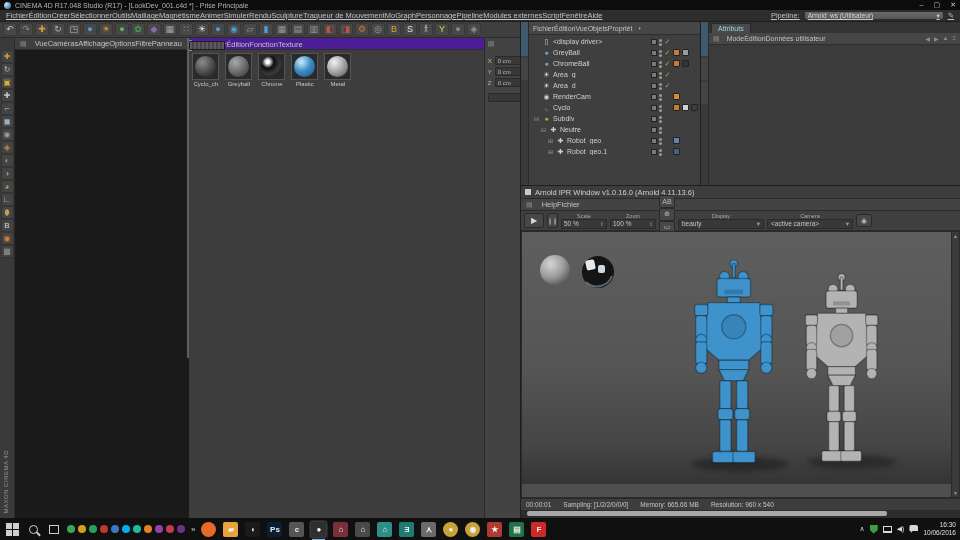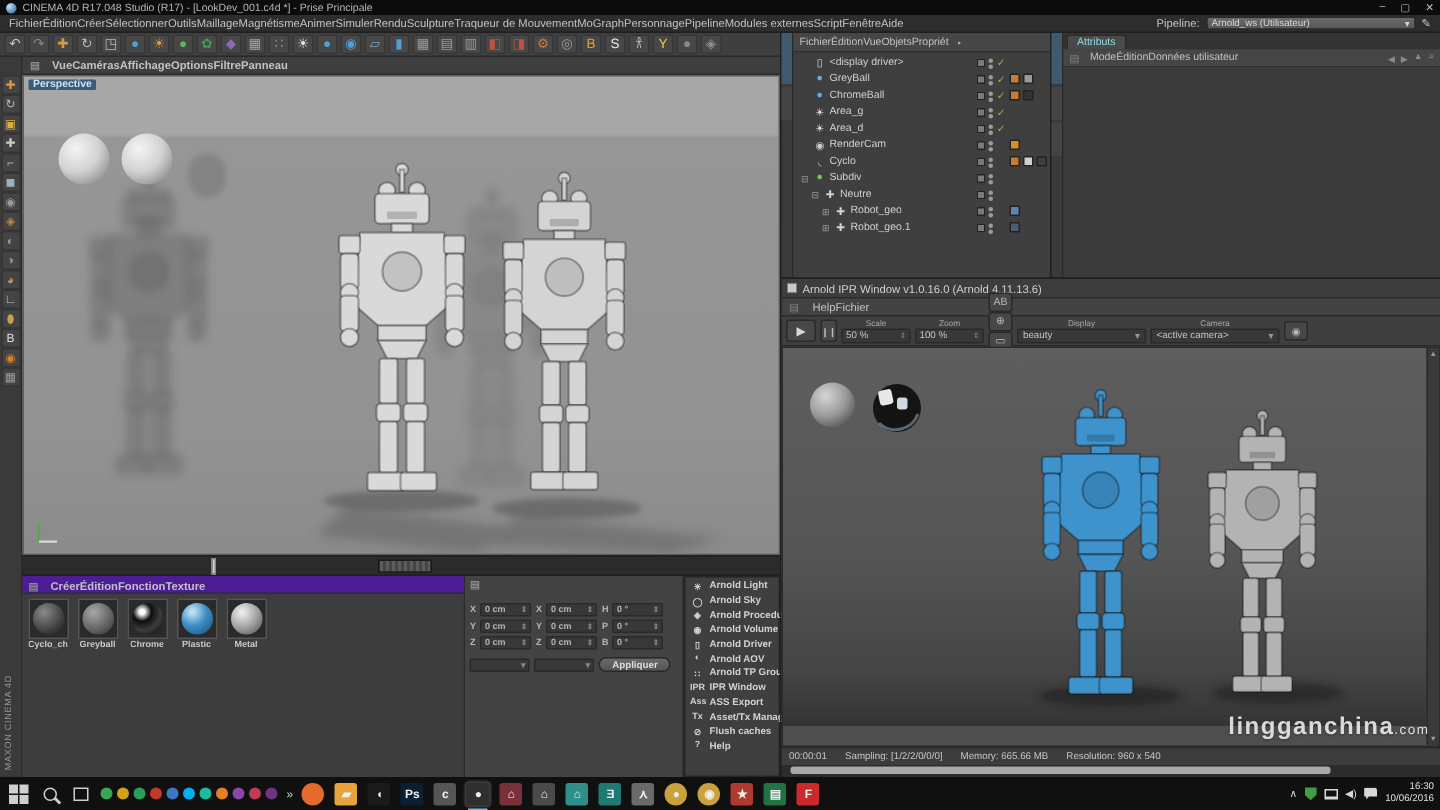--- a/index.html
+++ b/index.html
@@ -10,21 +10,21 @@
 
   
   .titlebar { height:10px; background:#0c0c0c; display:flex; align-items:center;
     padding:0 4px; gap:4px; font-size:7px; color:#b5b5b5; flex:0 0 auto; }
   .app-logo { width:7px; height:7px; border-radius:50%;
     background:radial-gradient(circle at 30% 30%, #cfe6f5, #5b93c0 60%, #2c5b82); }
   .titlebar .win-controls { margin-left:auto; display:flex; gap:10px; font-size:7px; color:#c0c0c0; }
 
   
   .menubar { height:12px; background:#2d2d2d; border-bottom:1px solid #1f1f1f;
-    display:flex; align-items:center; padding:0 6px; gap:18px; font-size:7.5px; color:#c2c2c2; flex:0 0 auto;}
+    display:flex; align-items:center; padding:0 6px; gap:18px; font-size:7.5px; color:#c2c2c2; flex:0 0 auto;text-decoration:underline;}
   .menubar .mi { cursor:default; white-space:nowrap; }
   .menubar .right { margin-left:auto; display:flex; align-items:center; gap:4px; }
   .iface-select { width:140px; height:9px; background:linear-gradient(#6a6a6a,#575757);
     border:1px solid #2a2a2a; border-radius:2px; font-size:6.5px; color:#d8d8d8;
     display:flex; align-items:center; padding:0 3px; }
   .iface-select .dd { margin-left:auto; color:#cfcfcf; }
 
   
   .toolbar { height:16px; background:#3f3f3f; border-bottom:1px solid #2a2a2a;
     display:flex; align-items:center; gap:2px; padding:0 3px; flex:0 0 auto; }
@@ -36,21 +36,21 @@
   .rightcol { width:440px; display:flex; flex-direction:column; flex:0 0 auto; border-left:1px solid #1f1f1f; }
 
   .leftinner { flex:1; display:flex; min-height:0; }
   .toolstrip { width:15px; background:#3a3a3a; border-right:1px solid #2a2a2a;
     display:flex; flex-direction:column; align-items:center; gap:1px; padding-top:12px; }
   .lsi { width:13px; height:13px; background:#444; border:1px solid #353535; border-radius:2px;
     display:flex; align-items:center; justify-content:center; font-size:8px; }
   .maxon-vert { margin-top:auto; margin-bottom:4px; writing-mode:vertical-rl; transform:rotate(180deg);
     font-size:6px; color:#979797; letter-spacing:.5px; line-height:1.2; text-align:center; }
 
-  .leftstack { flex:1; display:flex; flex-direction:column; min-width:0;font-weight:bold; }
+  .leftstack { flex:1; display:flex; flex-direction:row; min-width:0; }
 
   .vp-menubar { height:12px; background:#3f3f3f; border-bottom:1px solid #2a2a2a;
     display:flex; align-items:center; gap:8px; padding:0 5px; font-size:7.5px; color:#c2c2c2; }
   .panel-grid-icon { color:#8a8a8a; font-size:7px; }
 
   .viewport { height:320px; position:relative; background:#949494; border:1px solid #5f5f5f; overflow:hidden; }
   .viewport svg { display:block; }
   .vp-label { position:absolute; top:2px; left:3px; font-size:7px; color:#cfe2f4;
     background:#3d5a78; padding:0 3px; border-radius:1px; }
   .vp-axis { position:absolute; left:8px; bottom:6px; }
@@ -908,21 +908,20 @@
 
             <use href="#robot" transform="translate(156,26) scale(0.93)" color="#3f93cd"></use>
             <use href="#robot" transform="translate(268,40) scale(0.86)" color="#c9c9c9"></use>
             <use href="#robot" transform="translate(268,40) scale(0.86)" color="#555555" opacity="0.18"></use>
           </svg>
           <div class="ipr-vscroll">
             <span>▲</span>
             <span>▼</span>
           </div>
           <div class="watermark">
-            <div class="wm-en"><span>lingganchina</span><span class="wm-com">.com</span></div>
           </div>
         </div>
 
         <div class="ipr-status">
           <span>00:00:01</span>
           <span>Sampling: [1/2/2/0/0/0]</span>
           <span>Memory: 665.66 MB</span>
           <span>Resolution: 960 x 540</span>
         </div>
         <div class="ipr-hscroll">

